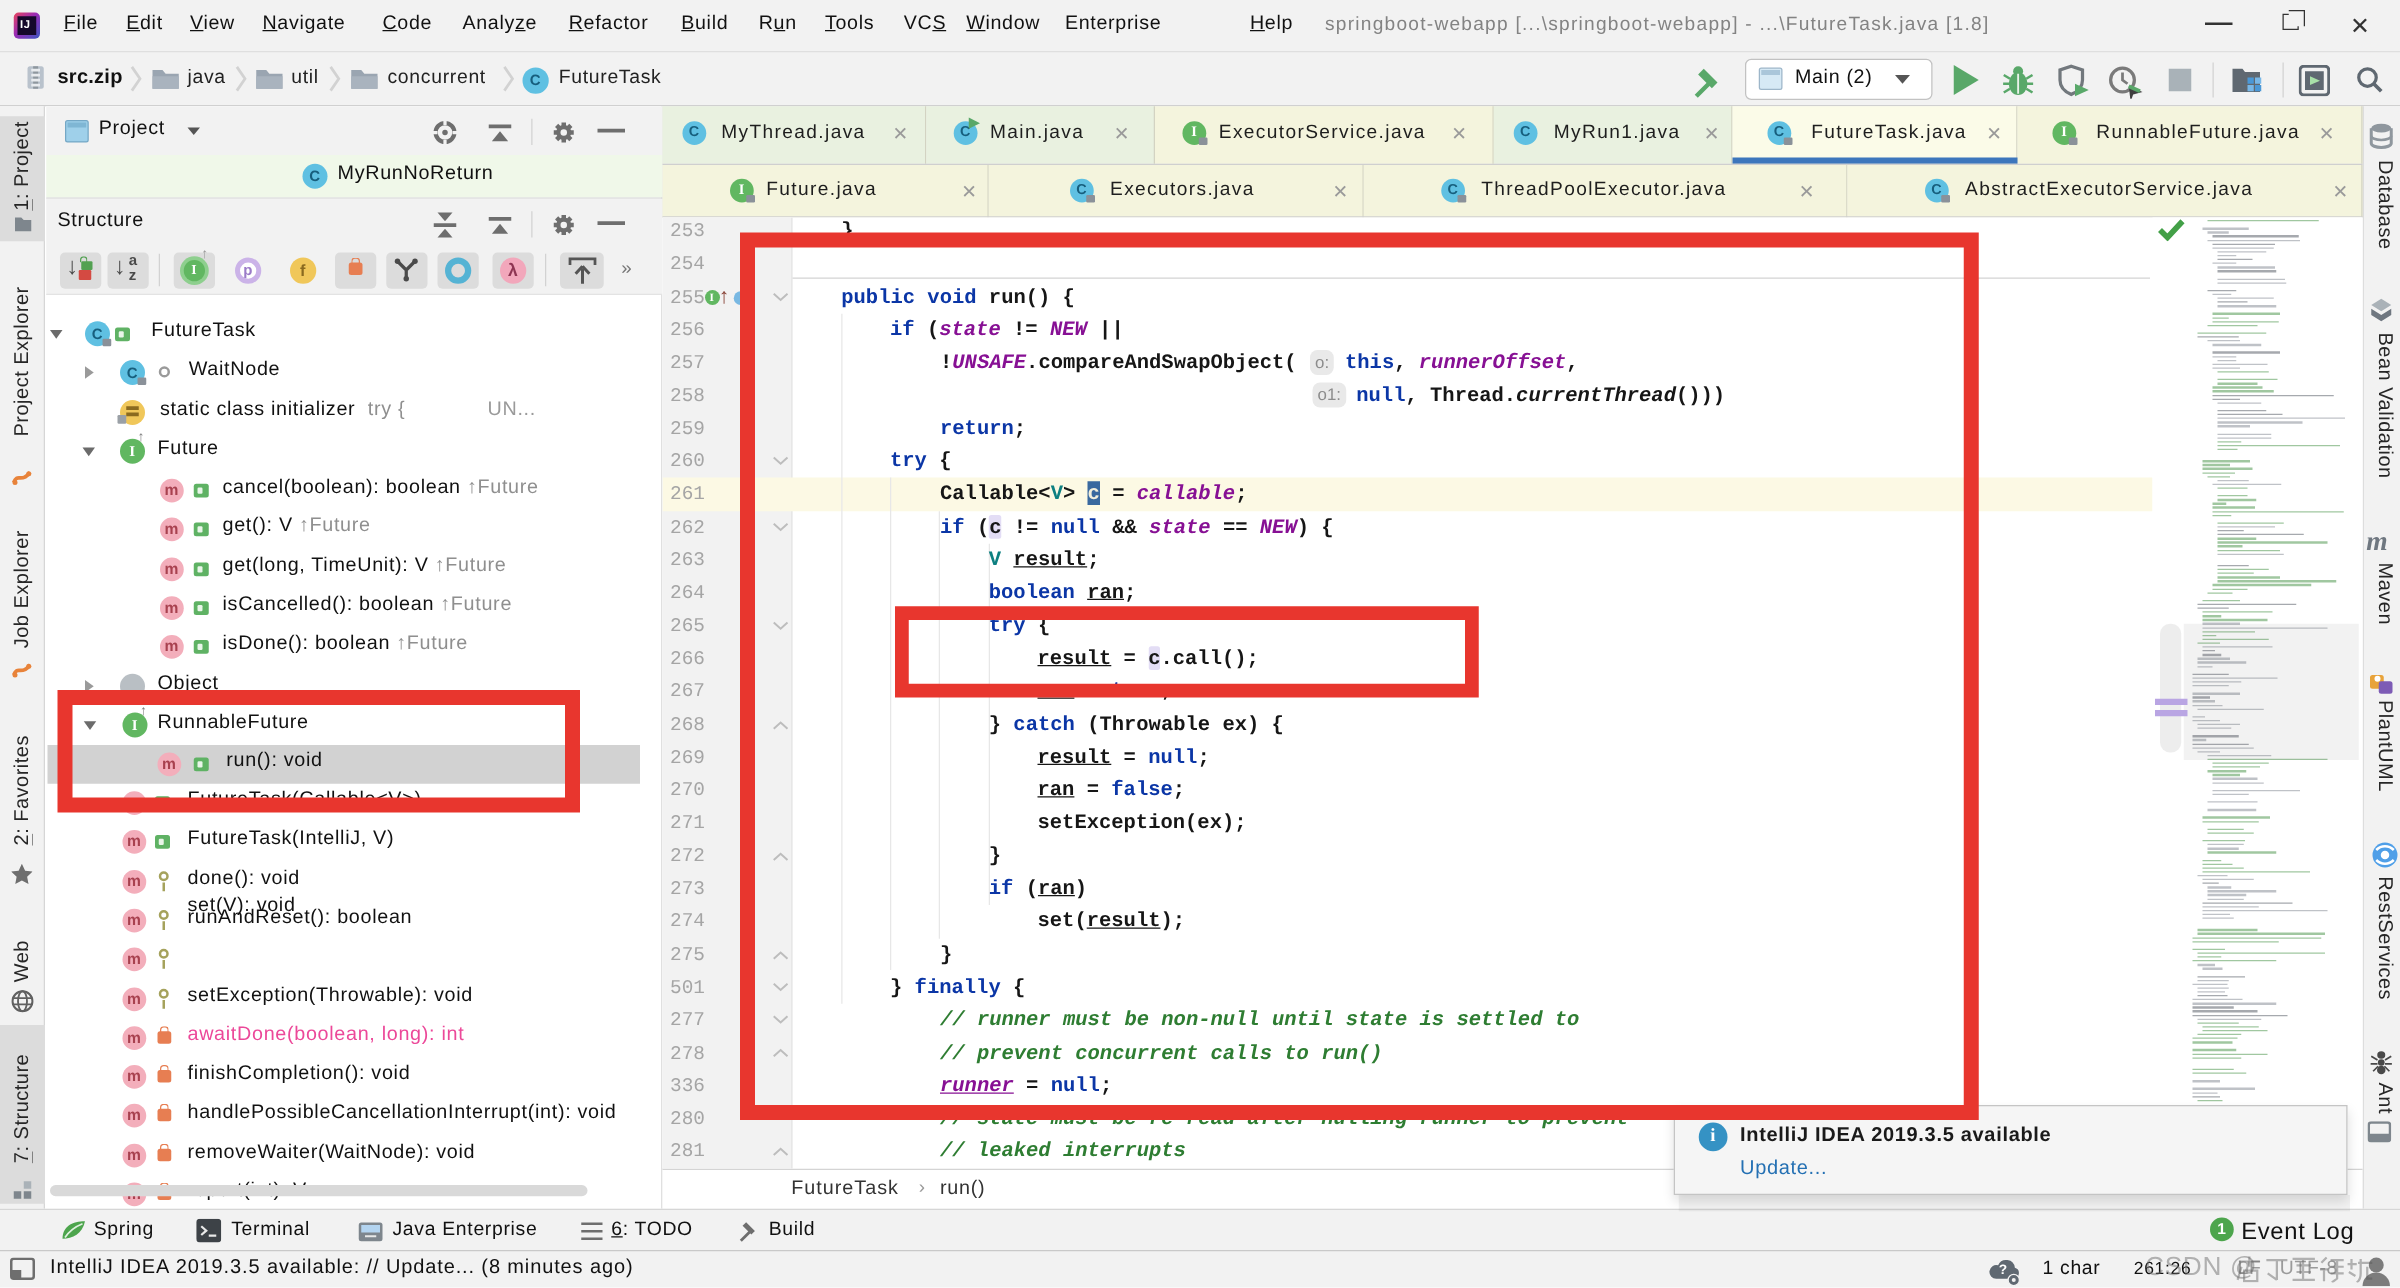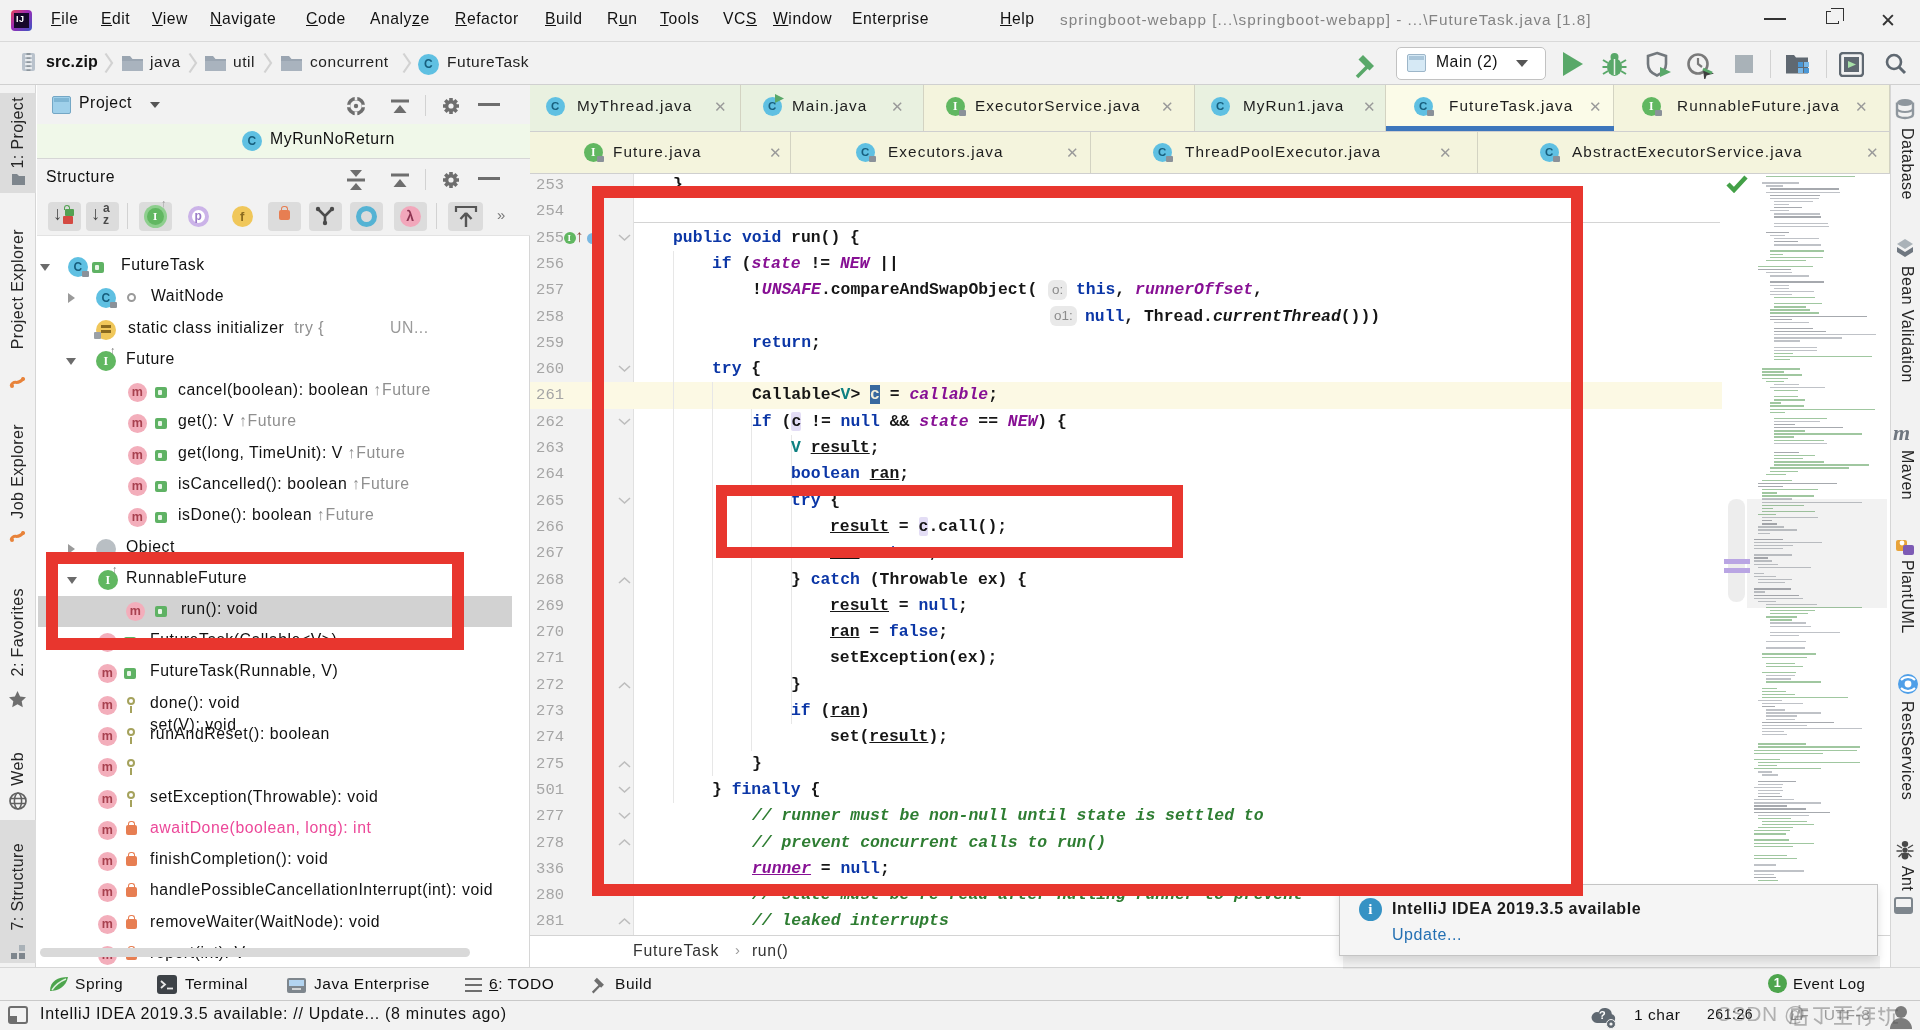--- a/index.html
+++ b/index.html
@@ -384,21 +384,21 @@
 <div class="uparr" style="left:112px;top:563px">↑</div>
 <div class="abs" style="left:126px;top:569px;font-size:15.8px;white-space:nowrap;color:#111">RunnableFuture</div>
 <div class="micon" style="left:126px;top:602px">m</div>
 <div class="glock" style="left:155px;top:606px"></div>
 <div class="abs" style="left:181px;top:600px;font-size:15.8px;white-space:nowrap;color:#111">run(): void</div>
 <div class="micon" style="left:98px;top:633px">m</div>
 <div class="glock" style="left:124px;top:637px"></div>
 <div class="abs" style="left:150px;top:631px;font-size:15.8px;white-space:nowrap;color:#111">FutureTask(Callable&lt;V&gt;)</div>
 <div class="micon" style="left:98px;top:664px">m</div>
 <div class="glock" style="left:124px;top:668px"></div>
-<div class="abs" style="left:150px;top:662px;font-size:15.8px;white-space:nowrap;color:#111">FutureTask(Runnable, V)</div>
+<div class="abs" style="left:150px;top:662px;font-size:15.8px;white-space:nowrap;color:#111">FutureTask(IntelliJ, V)</div>
 <div class="micon" style="left:98px;top:696px">m</div>
 <div class="keyi" style="left:127px;top:697px"></div>
 <div class="abs" style="left:150px;top:694px;font-size:15.8px;white-space:nowrap;color:#111">done(): void</div>
 <div class="micon" style="left:98px;top:727px">m</div>
 <div class="keyi" style="left:127px;top:728px"></div>
 <div class="abs" style="left:150px;top:725px;font-size:15.8px;white-space:nowrap;color:#111">runAndReset(): boolean</div>
 <div class="micon" style="left:98px;top:758px">m</div>
 <div class="keyi" style="left:127px;top:759px"></div>
 <div class="abs" style="left:150px;top:716px;font-size:15.8px;white-space:nowrap;color:#111">set(V): void</div>
 <div class="micon" style="left:98px;top:790px">m</div>
@@ -815,21 +815,21 @@
       <path d="M1 2 h17 M1 8 h17 M1 14 h17"></path>
     </g>
   </svg>
 <div class="abs" style="left:489px;top:975px;font-size:15.5px;color:#111"><u>6</u>: TODO</div>
 <svg class="abs" style="left:589px;top:975px" width="20" height="19" viewBox="0 0 28 27">
     <path d="M5 25 L15 15" stroke="#6e6e6e" stroke-width="3.2" fill="none"></path>
     <path d="M11 4 L21 14 L17 18 L7 8 z" fill="#6e6e6e"></path>
   </svg>
 <div class="abs" style="left:615px;top:975px;font-size:15.5px;color:#111">Build</div>
 <div class="abs" style="left:1768px;top:974px;width:19px;height:19px;border-radius:50%;background:#4da54d;color:#fff;font-size:12.5px;font-weight:700;text-align:center;line-height:19px">1</div>
-<div class="abs" style="left:1793px;top:975px;font-size:15px;color:#111">Event Log</div>
+<div class="abs" style="left:1793px;top:975px;font-size:19px;color:#111">Event Log</div>
 <div class="abs" style="left:0;top:1000px;width:1920px;height:30px;background:#f2f2f2;border-top:1px solid #c9c9c9"></div>
 <svg class="abs" style="left:8px;top:1006px" width="20" height="18">
     <rect x="1" y="1" width="18" height="16" rx="2" fill="none" stroke="#6e6e6e" stroke-width="2"></rect>
     <rect x="1" y="10" width="8" height="7" fill="#6e6e6e"></rect>
   </svg>
 <div class="abs" style="left:40px;top:1005px;font-size:16px;color:#111;letter-spacing:0.7px">IntelliJ IDEA 2019.3.5 available: // Update... (8 minutes ago)</div>
 <svg class="abs" style="left:1590px;top:1005px" width="28" height="24">
     <path d="M7 18 a5.5 5.5 0 1 1 1.5 -10.8 a7 7 0 0 1 13.4 2 a4.5 4.5 0 0 1 -1 8.8 z" fill="#5f6871"></path>
     <text x="9" y="14" font-size="11" fill="#fff" font-weight="bold">?</text>
     <circle cx="21" cy="19" r="4.5" fill="#5f6871" stroke="#f2f2f2" stroke-width="1"></circle>

